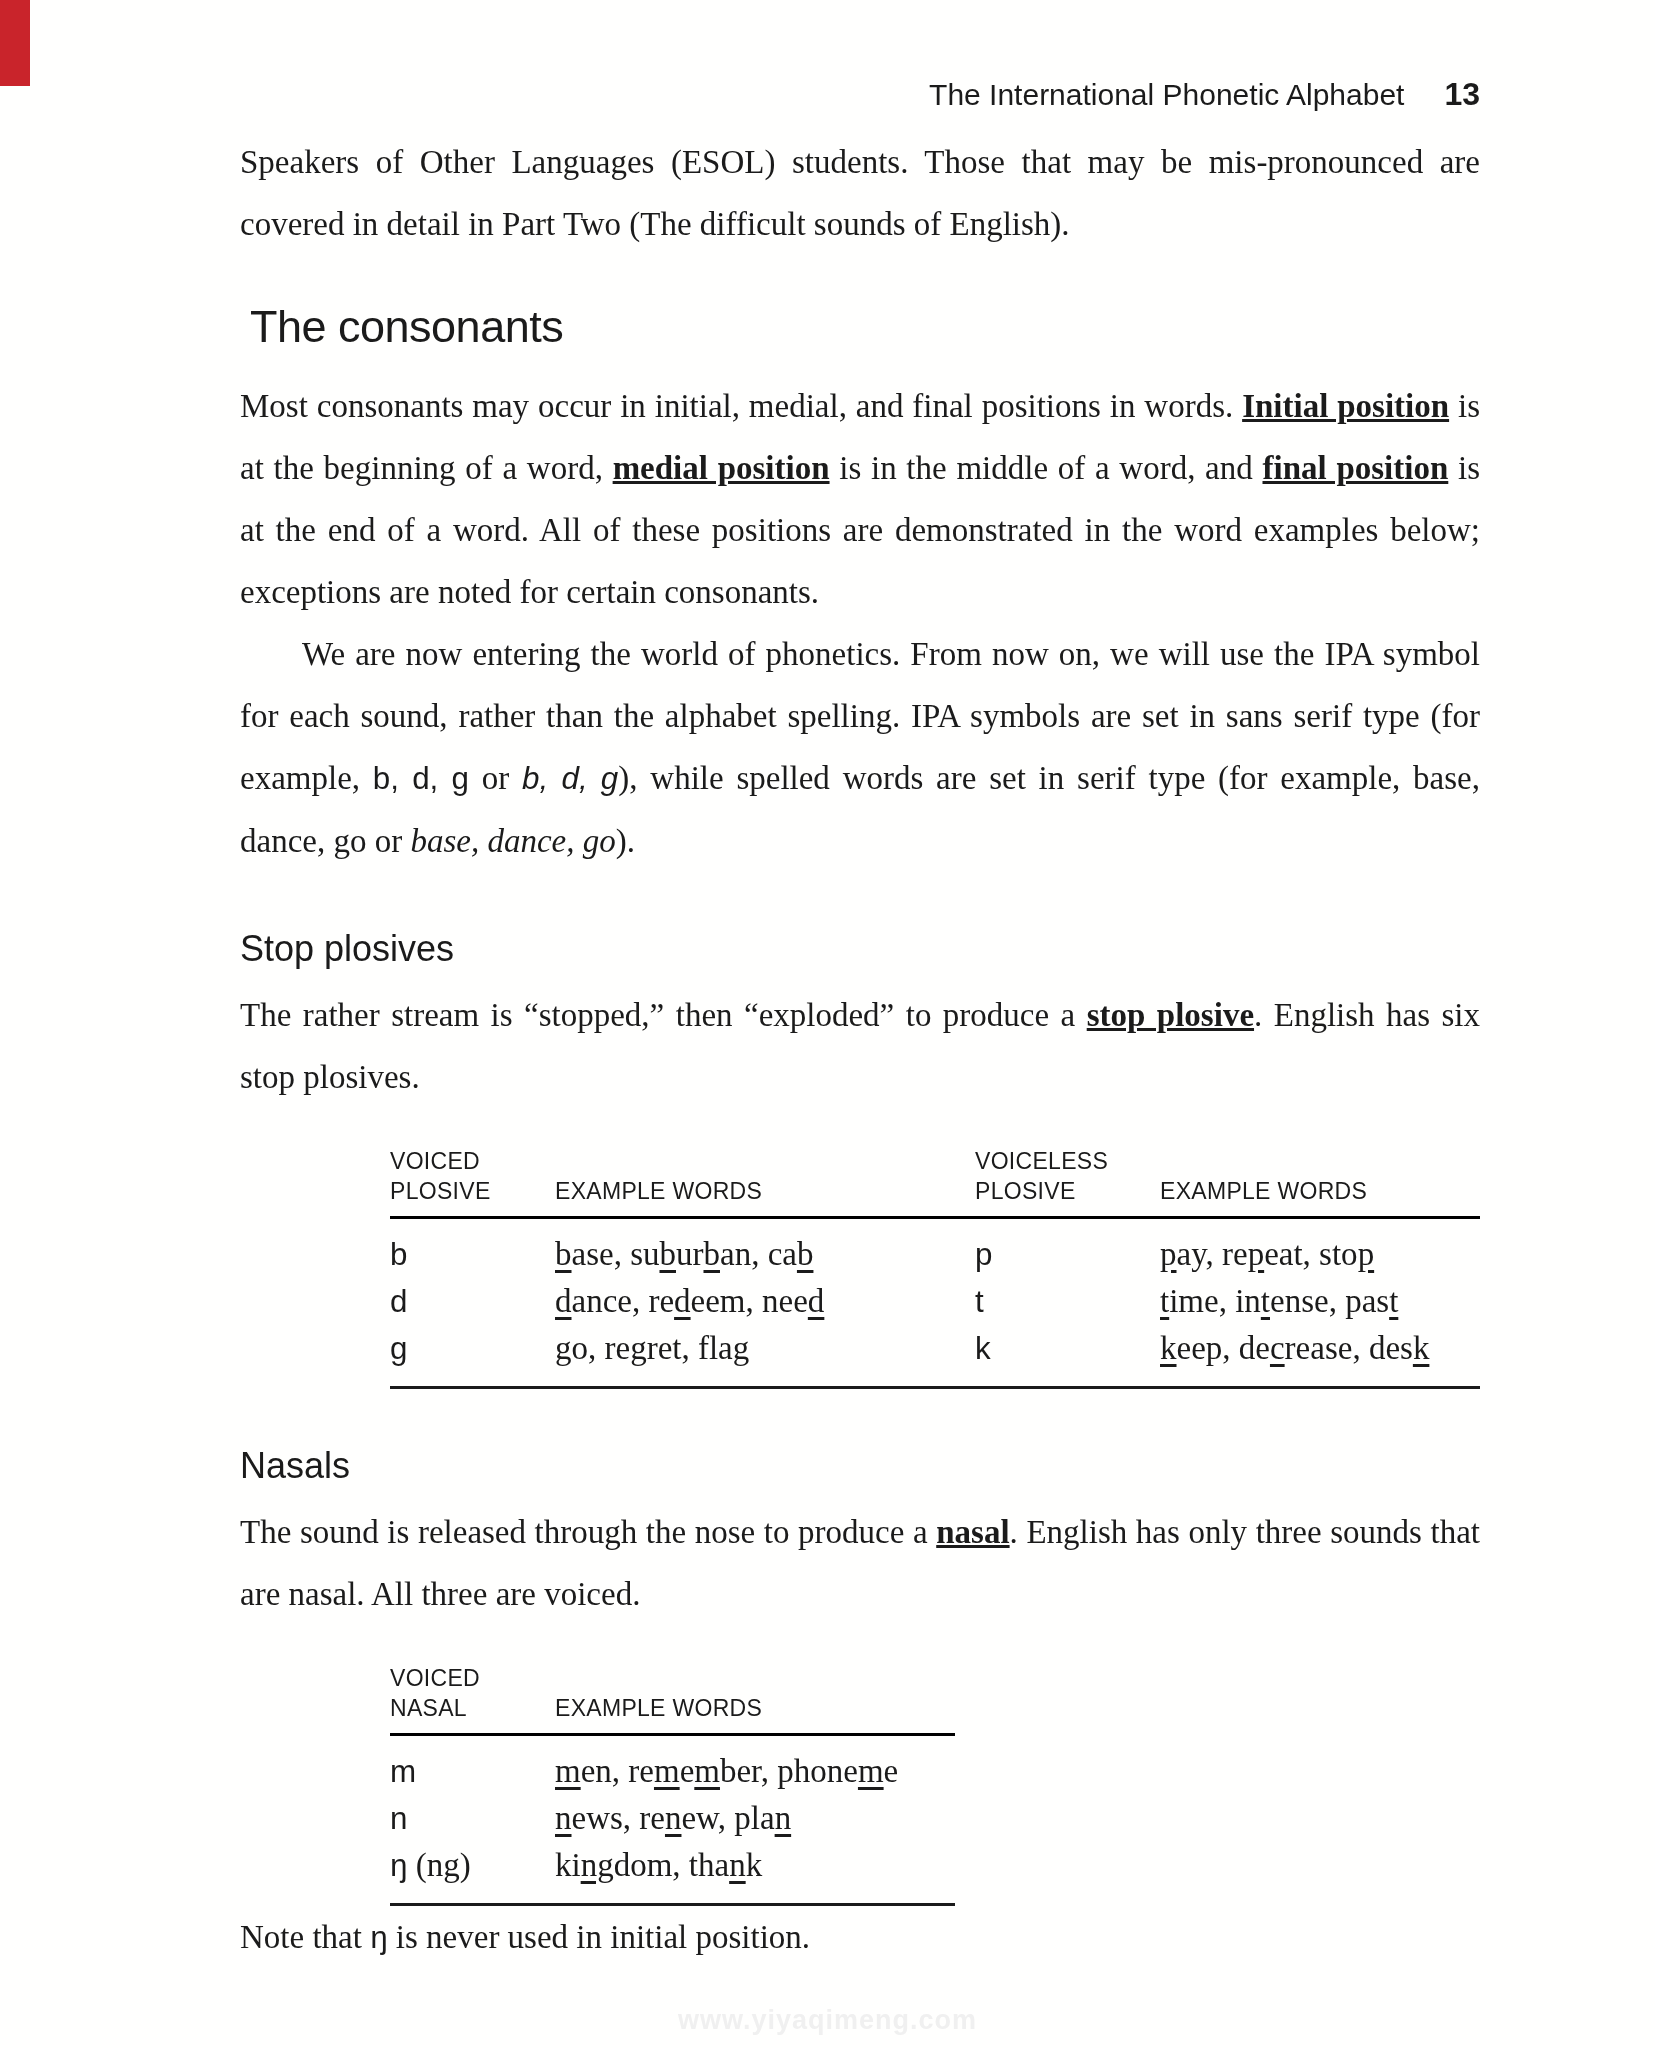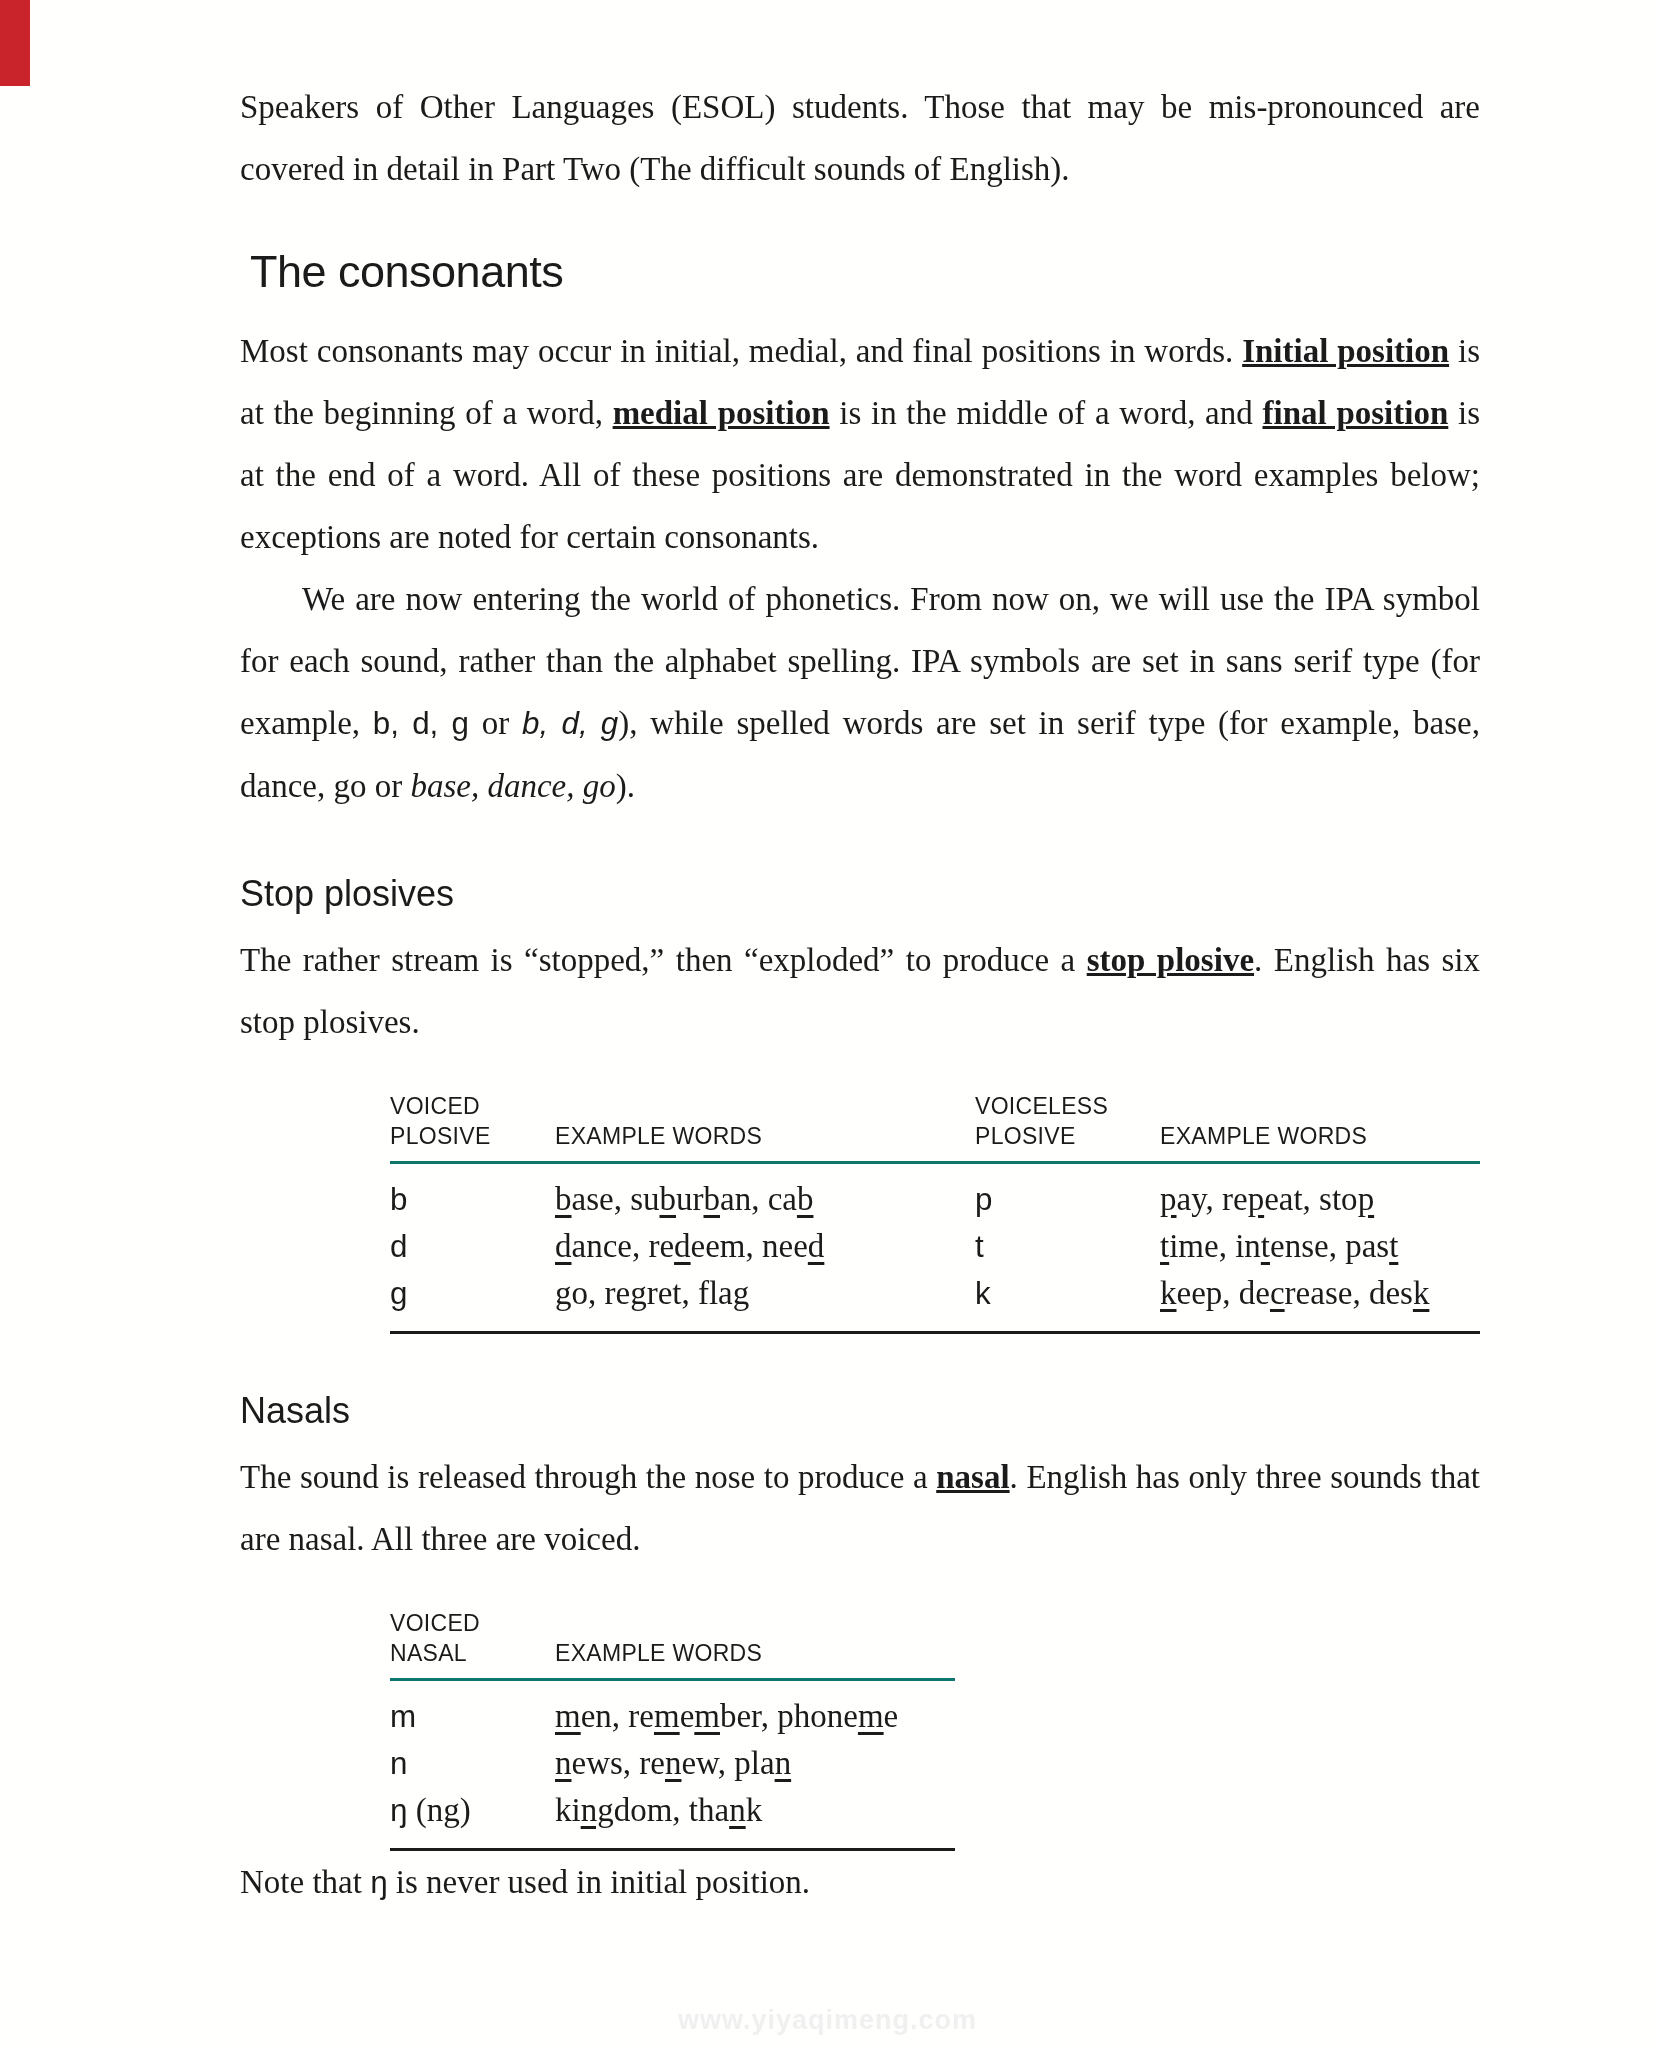--- a/index.html
+++ b/index.html
@@ -37,21 +37,21 @@
   }
 
   table {border-collapse:collapse; table-layout:fixed; margin:38px 0 0 150px;}
   .t-wide  {width:1090px;}
   .t-narrow{width:565px;}
   th {
     font-family:"Liberation Sans",sans-serif;
     font-size:23px; font-weight:400; letter-spacing:0.3px;
     text-align:left; vertical-align:bottom;
     line-height:30px; padding:0 0 10px 0;
-    border-bottom:3px solid #0f766e;
+    border-bottom:3px solid #000000;
   }
   .thl {min-height:0;}
   td {font-size:33px; line-height:46px; padding:0; vertical-align:baseline;}
   tbody tr:first-child td {padding-top:12px;}
   tbody tr:last-child td {border-bottom:3px solid #1b1b1b; padding-bottom:14px;}
   .cw-s1{width:165px} .cw-e1{width:420px} .cw-s2{width:185px} .cw-e2{width:320px}
   .cw-ns{width:165px} .cw-ne{width:400px}
 
   
   .s-b {font-weight:700;text-decoration:underline;}
@@ -67,20 +67,24 @@
   }
 </style>
 </head>
 <body>
 
 <div class="page">
   <div class="corner-tab" style="background: rgb(201, 36, 43);"></div>
 
   <div class="content">
 
+    <header class="running-head">
+      <span class="rh-title">The International Phonetic Alphabet</span>
+      <span class="rh-page">13</span>
+    </header>
 
     <p class="body"><span>Speakers of Other Languages (ESOL) students. Those that may be mis-pronounced are covered in detail in Part Two (The difficult sounds of English).</span></p>
 
     <h1>The consonants</h1>
     <p class="body"><span>Most consonants may occur in initial, medial, and final positions in words. </span><span class="s-b">Initial position</span><span> is at the beginning of a word, </span><span class="s-b">medial position</span><span> is in the middle of a word, and </span><span class="s-b">final position</span><span> is at the end of a word. All of these positions are demonstrated in the word examples below; exceptions are noted for certain consonants.</span></p>
     <p class="body indent"><span>We are now entering the world of phonetics. From now on, we will use the IPA symbol for each sound, rather than the alphabet spelling. IPA symbols are set in sans serif type (for example, </span><span class="s-sans">b, d, g</span><span> or </span><span class="s-sansi">b, d, g</span><span>), while spelled words are set in serif type (for example, base, dance, go or </span><span class="s-i">base, dance, go</span><span>).</span></p>
 
     <h2>Stop plosives</h2>
     <p class="body"><span>The rather stream is “stopped,” then “exploded” to produce a </span><span class="s-b">stop plosive</span><span>. English has six stop plosives.</span></p>
 

